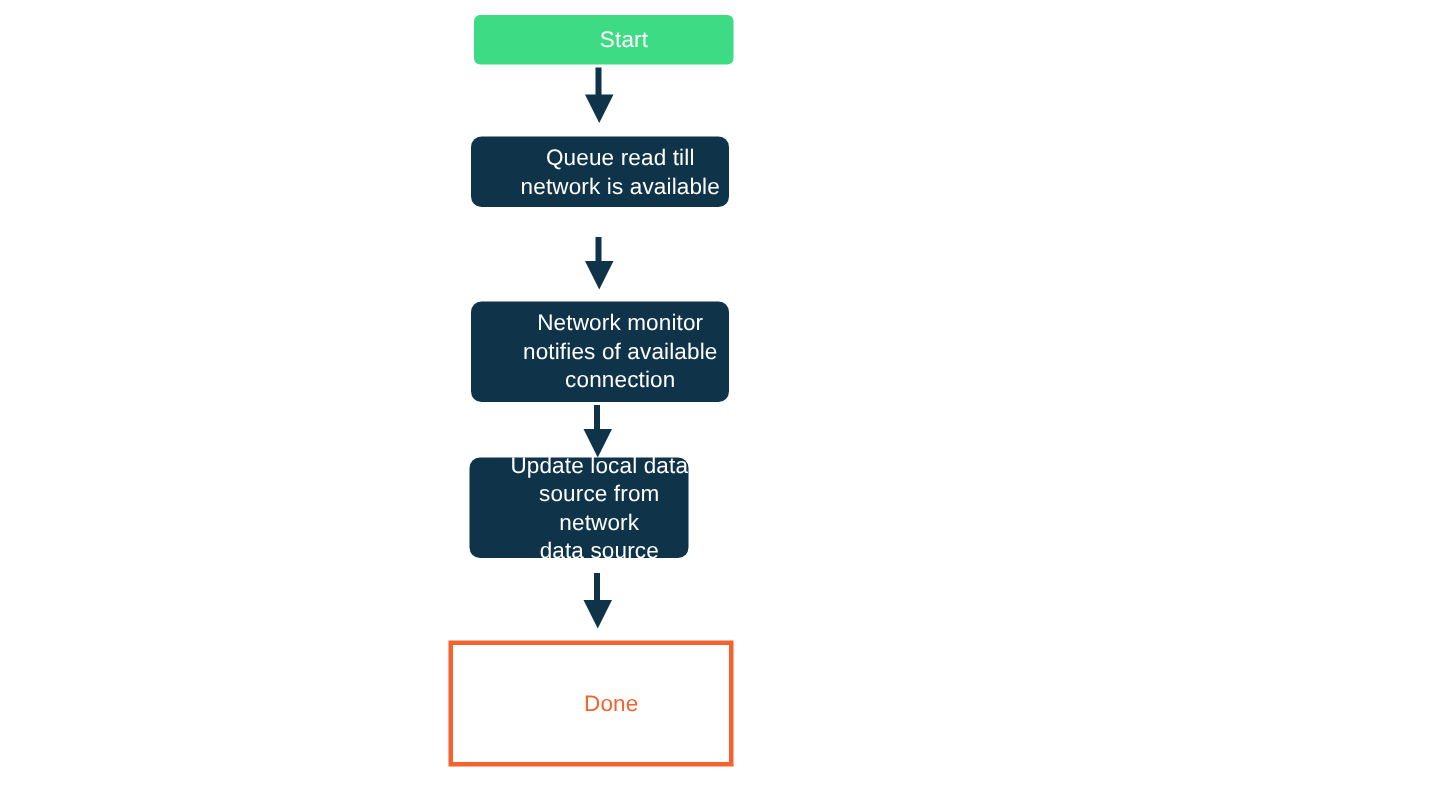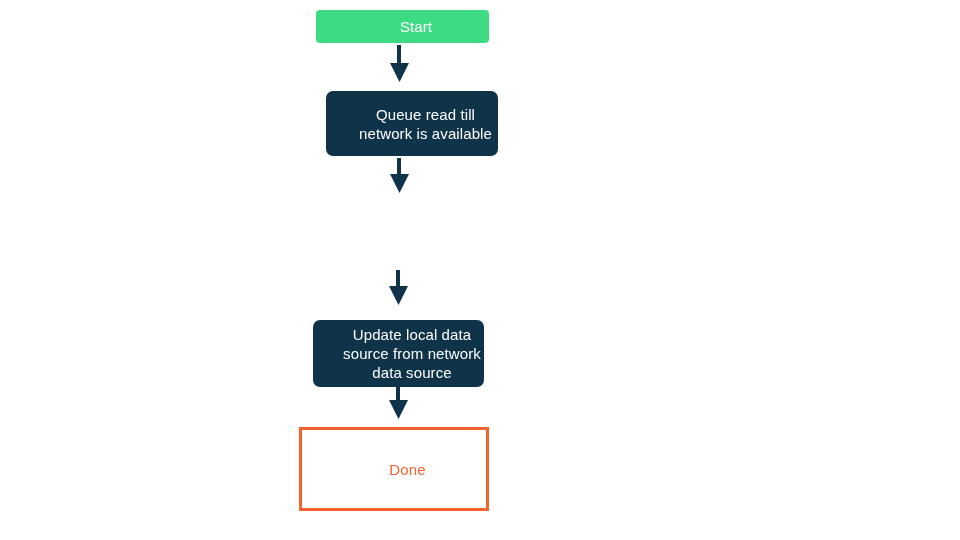--- a/index.html
+++ b/index.html
@@ -50,23 +50,23 @@
 
   
   .node-process {
     background: #0f3349;
     border-radius: 7px;
   }
   .node-process .node-label {
     color: #ffffff;
     font-size: 15px;
   }
-  .node-p1 { left: 314px; top: 91px;  width: 172px; height: 65px; margin-left: 12px; }
+  .node-p1 { left: 314px; top: 91px;  width: 172px; height: 47px; }
   .node-p2 { left: 314px; top: 201px; width: 172px; height: 67px; }
-  .node-p3 { left: 313px; top: 320px; width: 171px; height: 67px; }
+  .node-p3 { left: 313px; top: 305px; width: 146px; height: 67px; }
 
   
   .node-done {
     left: 299px;
     top: 427px;
     width: 190px;
     height: 84px;
     background: #ffffff;
     border: 3px solid #f4622e;
     border-radius: 0;
@@ -116,20 +116,25 @@
 
   <div class="node node-start">
     <span class="node-label">Start</span>
   </div>
 
   <div class="node node-process node-p1">
     <span class="node-label">Queue read till
 network is available</span>
   </div>
 
+  <div class="node node-process node-p2">
+    <span class="node-label">Network monitor
+notifies of available
+connection</span>
+  </div>
 
   <div class="node node-process node-p3">
     <span class="node-label">Update local data
 source from network
 data source</span>
   </div>
 
   <div class="node node-done">
     <span class="node-label">Done</span>
   </div>

